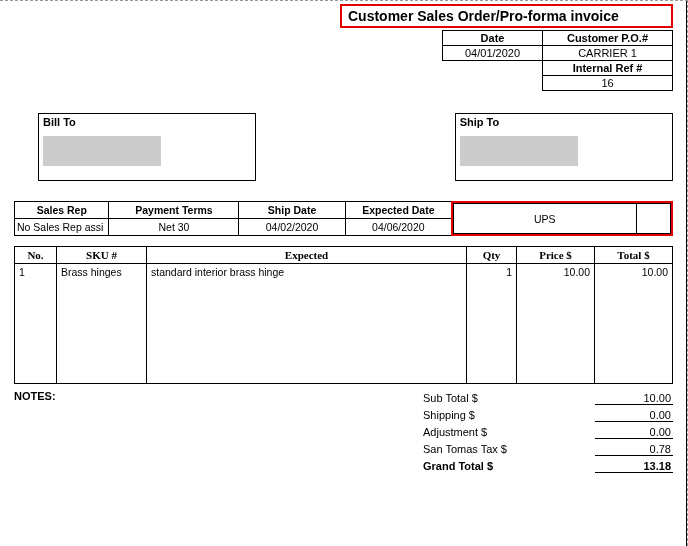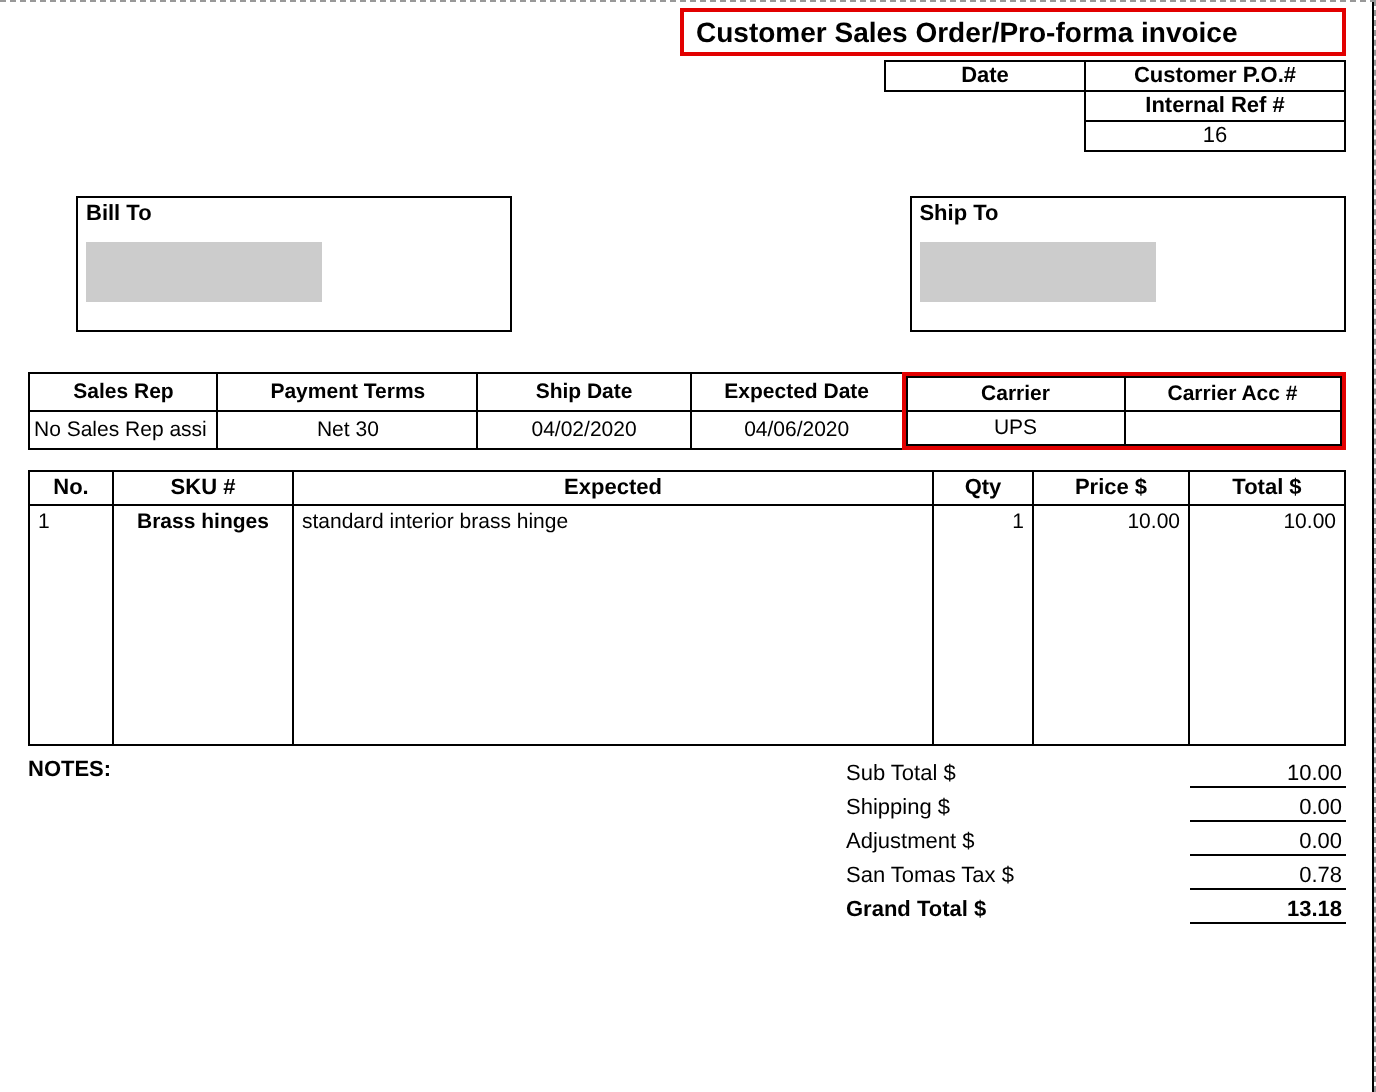--- a/index.html
+++ b/index.html
@@ -123,30 +123,31 @@
     border-collapse: collapse;
     width: 100%;
     margin-top: 10px;
   }
   .lines-table th {
     border: 1px solid #000;
     text-align: center;
     padding: 2px;
     font-weight: bold;
     font-size: 11px;
+    font-family: Liberation Serif, serif;
   }
   .lines-table td {
     border: 1px solid #000;
     padding: 2px 4px;
     font-size: 10.5px;
     vertical-align: top;
     height: 120px;
   }
   .lines-table td.num { text-align: left; width: 42px; }
-  .lines-table td.sku { text-align: center; width: 90px; font-weight: bold; }
+  .lines-table td.sku { text-align: left; width: 90px; }
   .lines-table td.prod { text-align: left; }
   .lines-table td.qty { text-align: right; width: 50px; }
   .lines-table td.price { text-align: right; width: 78px; }
   .lines-table td.total { text-align: right; width: 78px; }
   .totals {
     margin-top: 6px;
     display: flex;
   }
   .notes-label {
     font-weight: bold;
@@ -179,20 +180,24 @@
   <div class="right-edge"></div>
 
   <div class="title-box">Customer Sales Order/Pro-forma invoice</div>
 
   <div class="header-grid">
     <table class="header-table">
       <tbody>
           <tr>
         <th style="width:100px">Date</th>
         <th style="width:130px">Customer P.O.#</th>
+      </tr>
+      <tr>
+        <td>04/01/2020</td>
+        <td>CARRIER 1</td>
       </tr>
       <tr>
         <th colspan="1" style="border-left:none;border-bottom:none;border-top:none;"></th>
         <th>Internal Ref #</th>
       </tr>
       <tr>
         <td style="border-left:none;border-bottom:none;border-top:none;"></td>
         <td>16</td>
       </tr>
     </tbody>
@@ -224,24 +229,20 @@
         <td style="text-align:left">No Sales Rep assi</td>
         <td>Net 30</td>
         <td>04/02/2020</td>
         <td>04/06/2020</td>
       </tr>
     </tbody>
       </table>
     <div class="carrier-box" style="width:222px">
       <table class="carrier-table">
         <tbody>
-            <tr>
-          <th style="width:50%">Carrier</th>
-          <th>Carrier Acc #</th>
-        </tr>
         <tr>
           <td>UPS</td>
           <td></td>
         </tr>
       </tbody>
         </table>
     </div>
   </div>
 
   <table class="lines-table">

